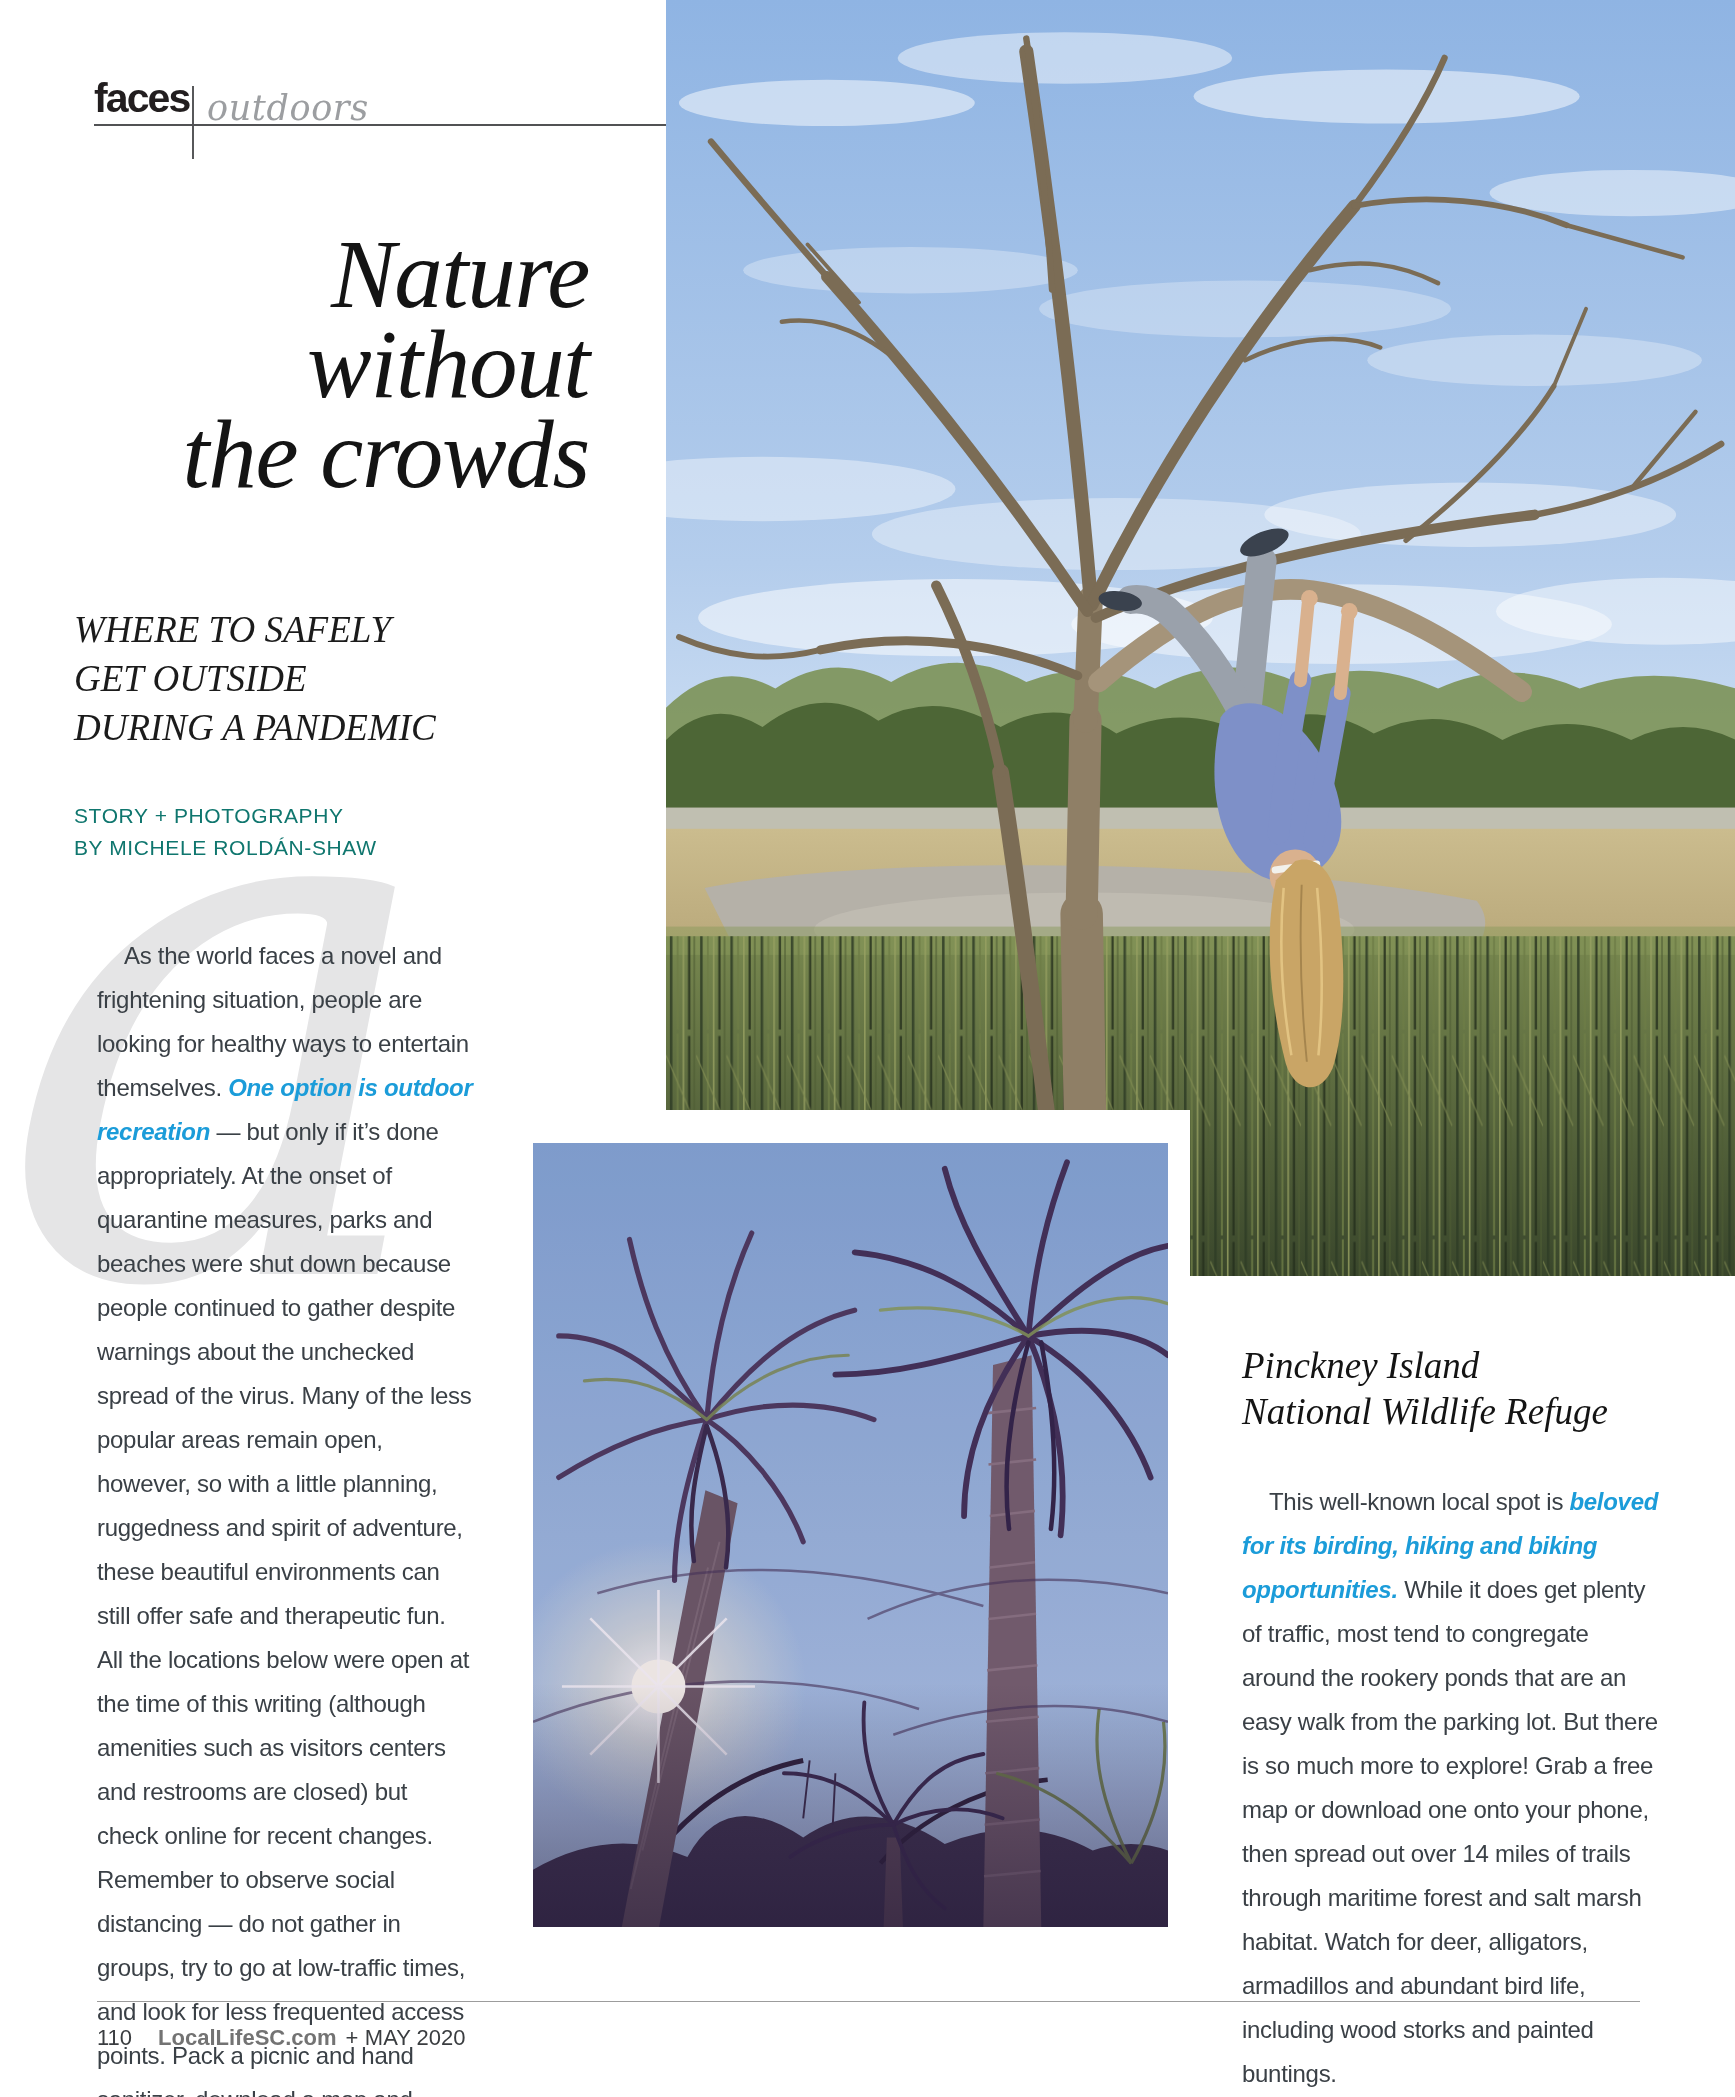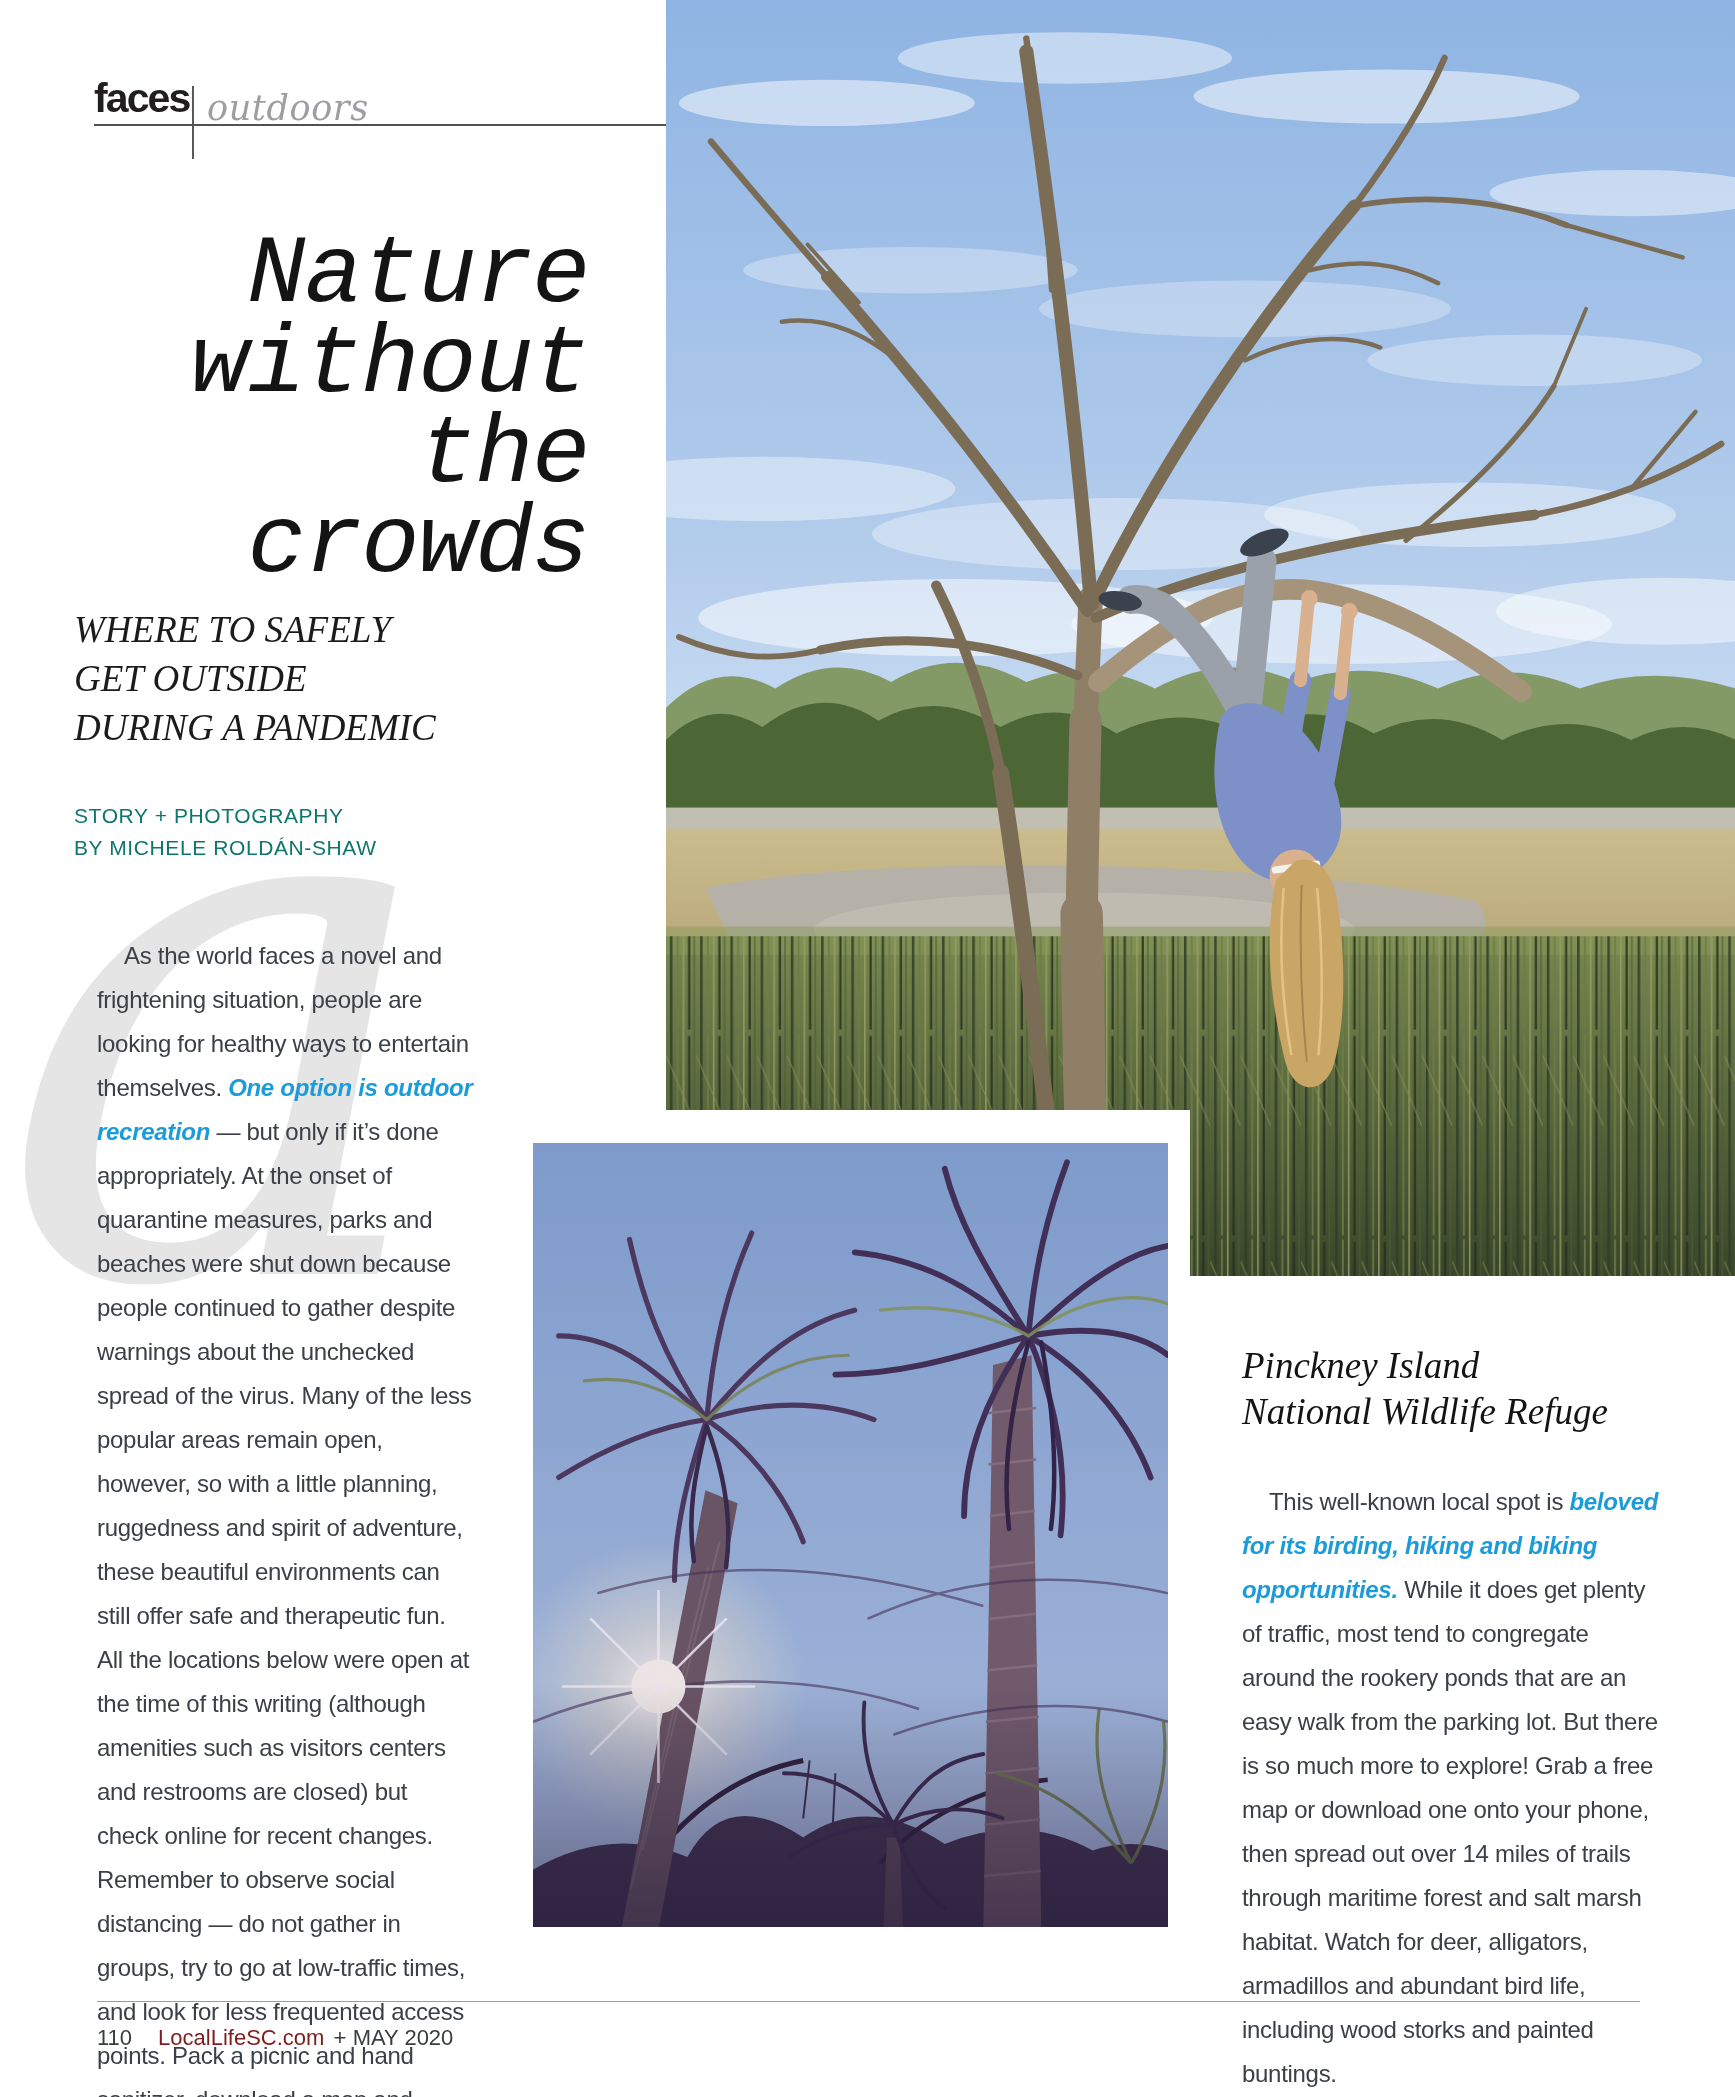--- a/index.html
+++ b/index.html
@@ -16,21 +16,21 @@
   .header-vline{position:absolute;left:192px;top:86px;width:1.9px;height:73px;background:#57585a;}
   .section-label{
     position:absolute;left:207px;top:81px;
     font-family:"DejaVu Serif",serif;font-style:italic;
     font-size:35px;color:#9c9ea1;line-height:39px;letter-spacing:0.6px;margin-top:8px;
   }
   .header-rule{position:absolute;left:94px;top:124px;width:572px;height:1.9px;background:#515254;}
   
   .title{
     position:absolute;left:71px;top:230px;width:518px;text-align:right;
-    font-family:Liberation Mono, monospace;font-style:italic;
+    font-family:Liberation Serif, serif;font-style:italic;
     font-size:97px;line-height:90px;color:#141414;letter-spacing:-1.3px;
   }
   .subtitle{
     position:absolute;left:74px;top:605px;width:515px;
     font-family:"Liberation Serif",serif;font-style:italic;
     font-size:37px;line-height:49px;color:#1b1b1b;letter-spacing:0px;
   }
   .byline{
     position:absolute;left:74px;top:800px;width:515px;
     font-size:21px;line-height:32px;color:#0f766e;letter-spacing:0.6px;
@@ -62,21 +62,21 @@
     clip-path:polygon(0px 0px,1070px 0px,1070px 1276px,524px 1276px,524px 1110px,0px 1110px);
   }
   .photo-palms{position:absolute;left:533px;top:1143px;width:635px;height:784px;}
   
   .footer-rule{position:absolute;left:97px;top:2001px;width:1543px;height:1.3px;background:#9c9c9c;}
   .footer{
     position:absolute;left:97px;top:2025px;display:flex;align-items:center;
     font-size:22px;color:#3a3d40;letter-spacing:0px;
   }
   .footer .num{margin-right:26px;color:#3a3d40;}
-  .footer .site{font-weight:normal;color:#7f1d1d;}
+  .footer .site{font-weight:bold;color:#737373;}
   .footer .sep{margin:0 6.4px 0 9px;}
 </style>
 </head>
 <body>
 
 <div class="page">
 
   <div class="brand">faces</div>
   <div class="header-vline"></div>
   <div class="section-label">outdoors</div>

